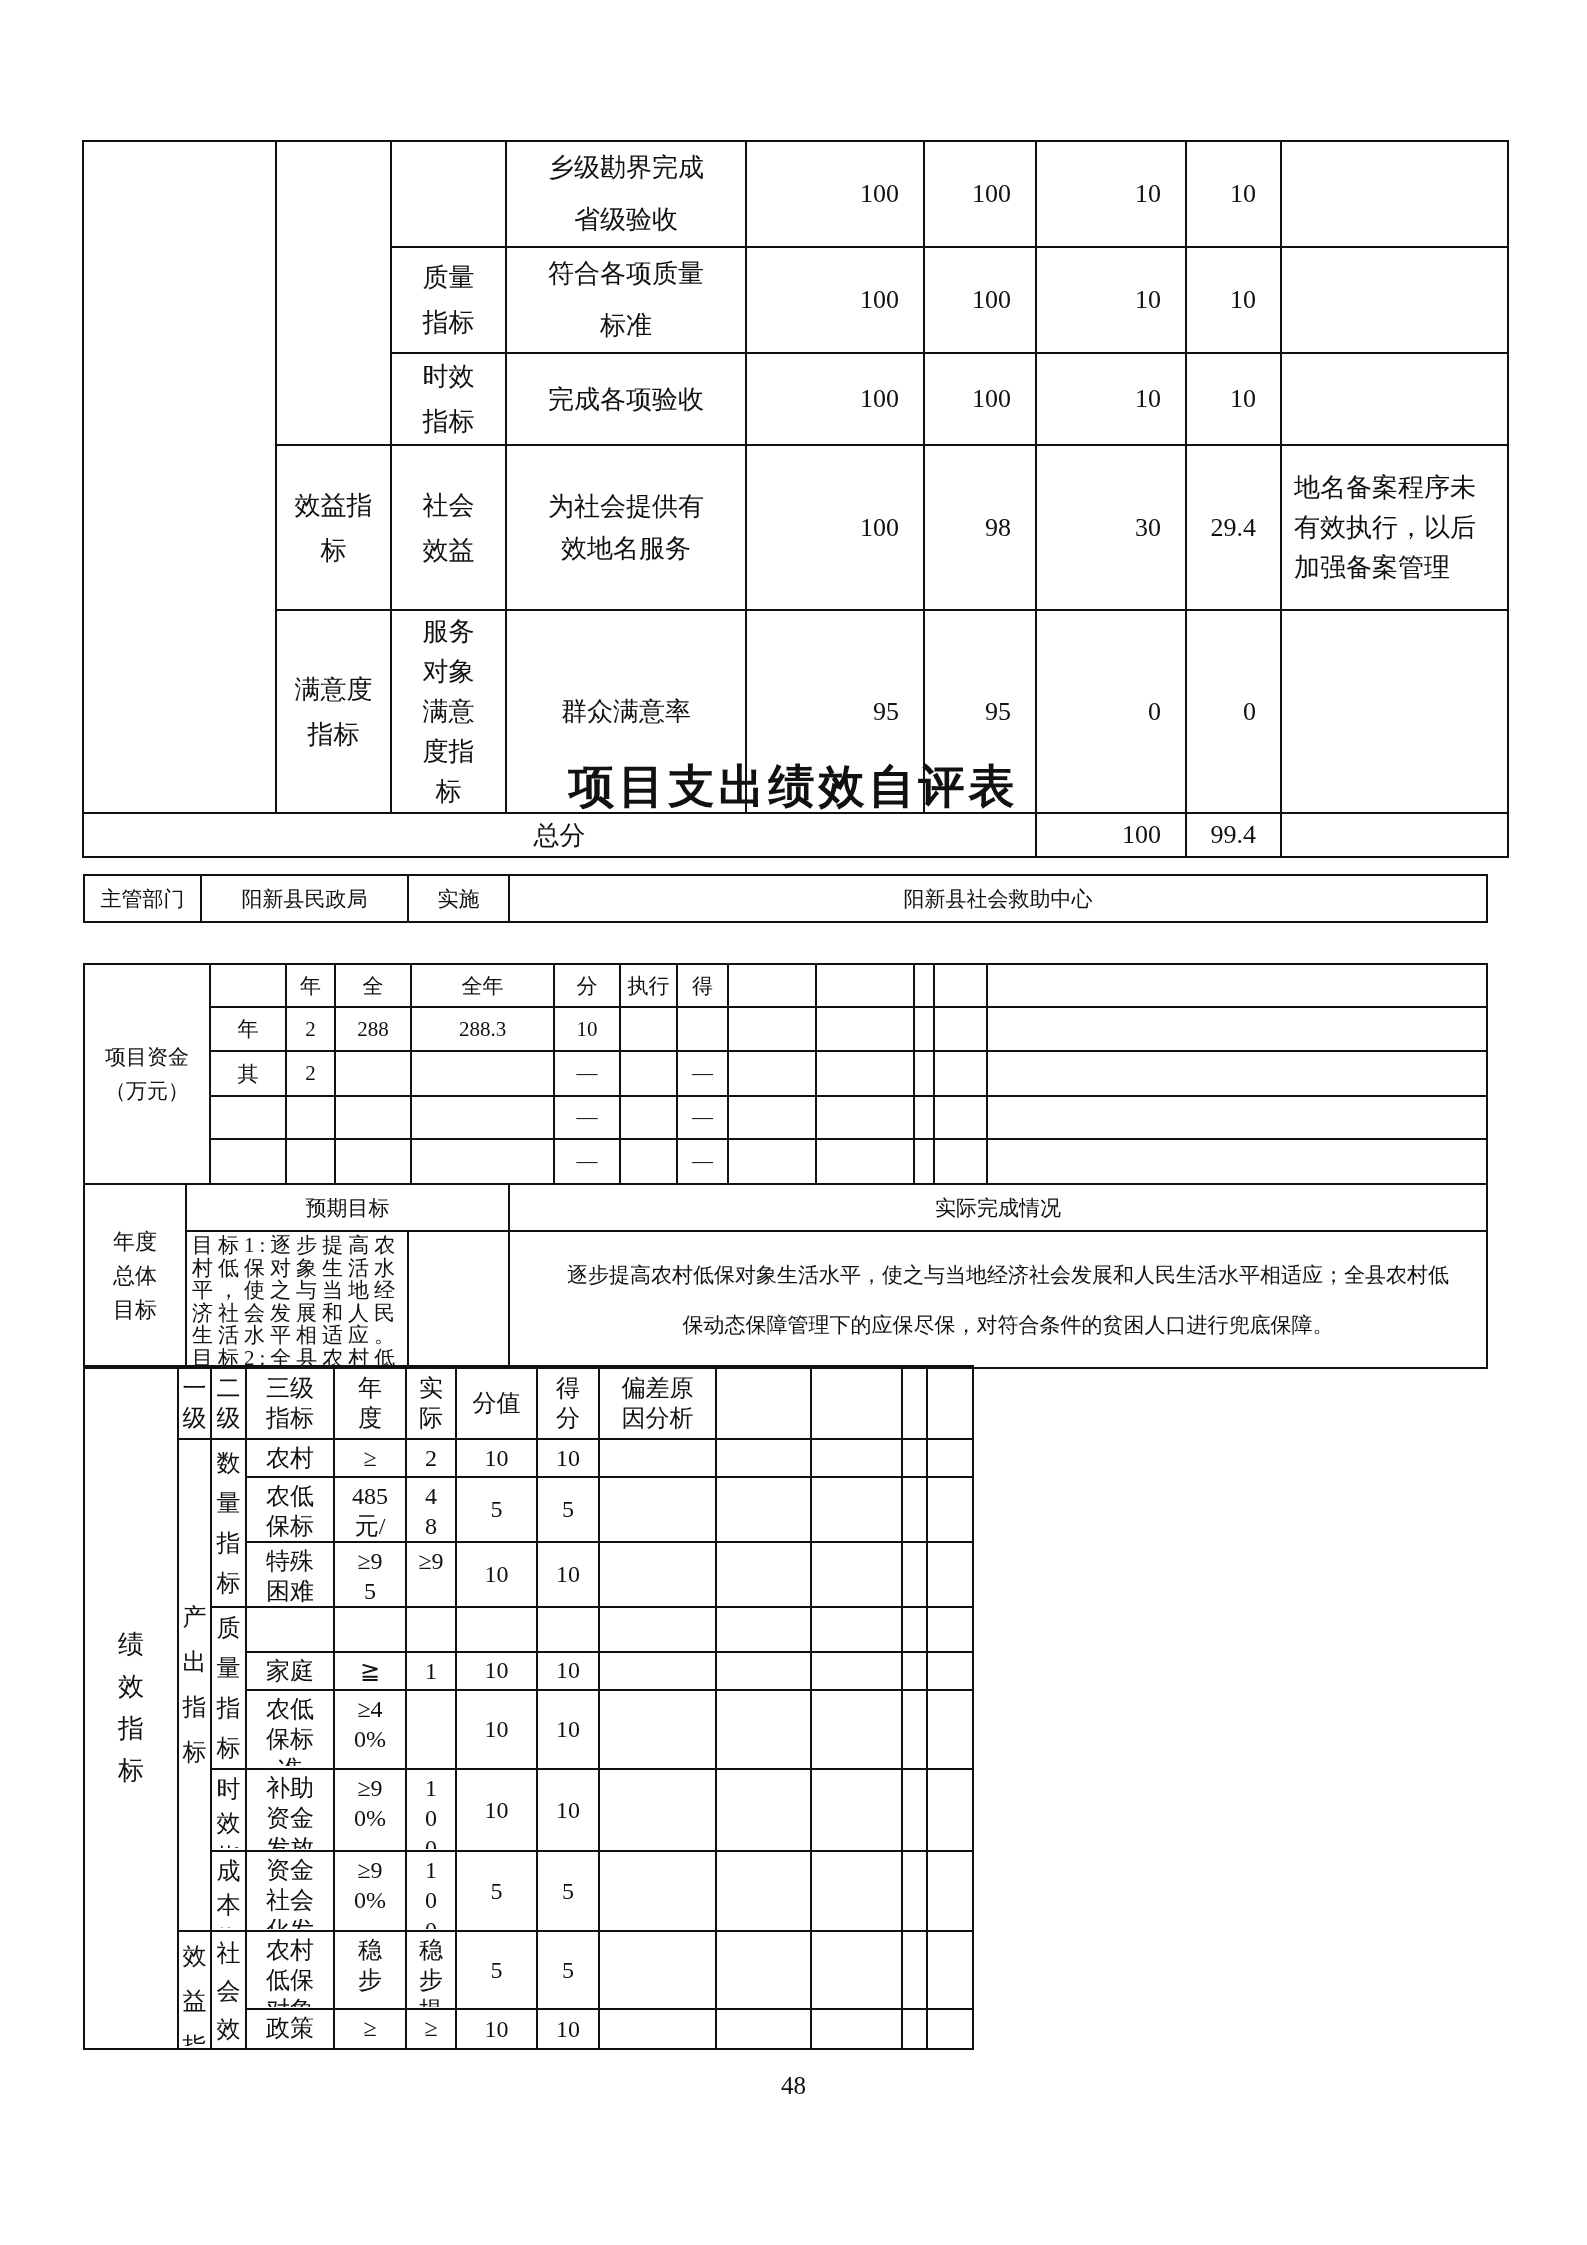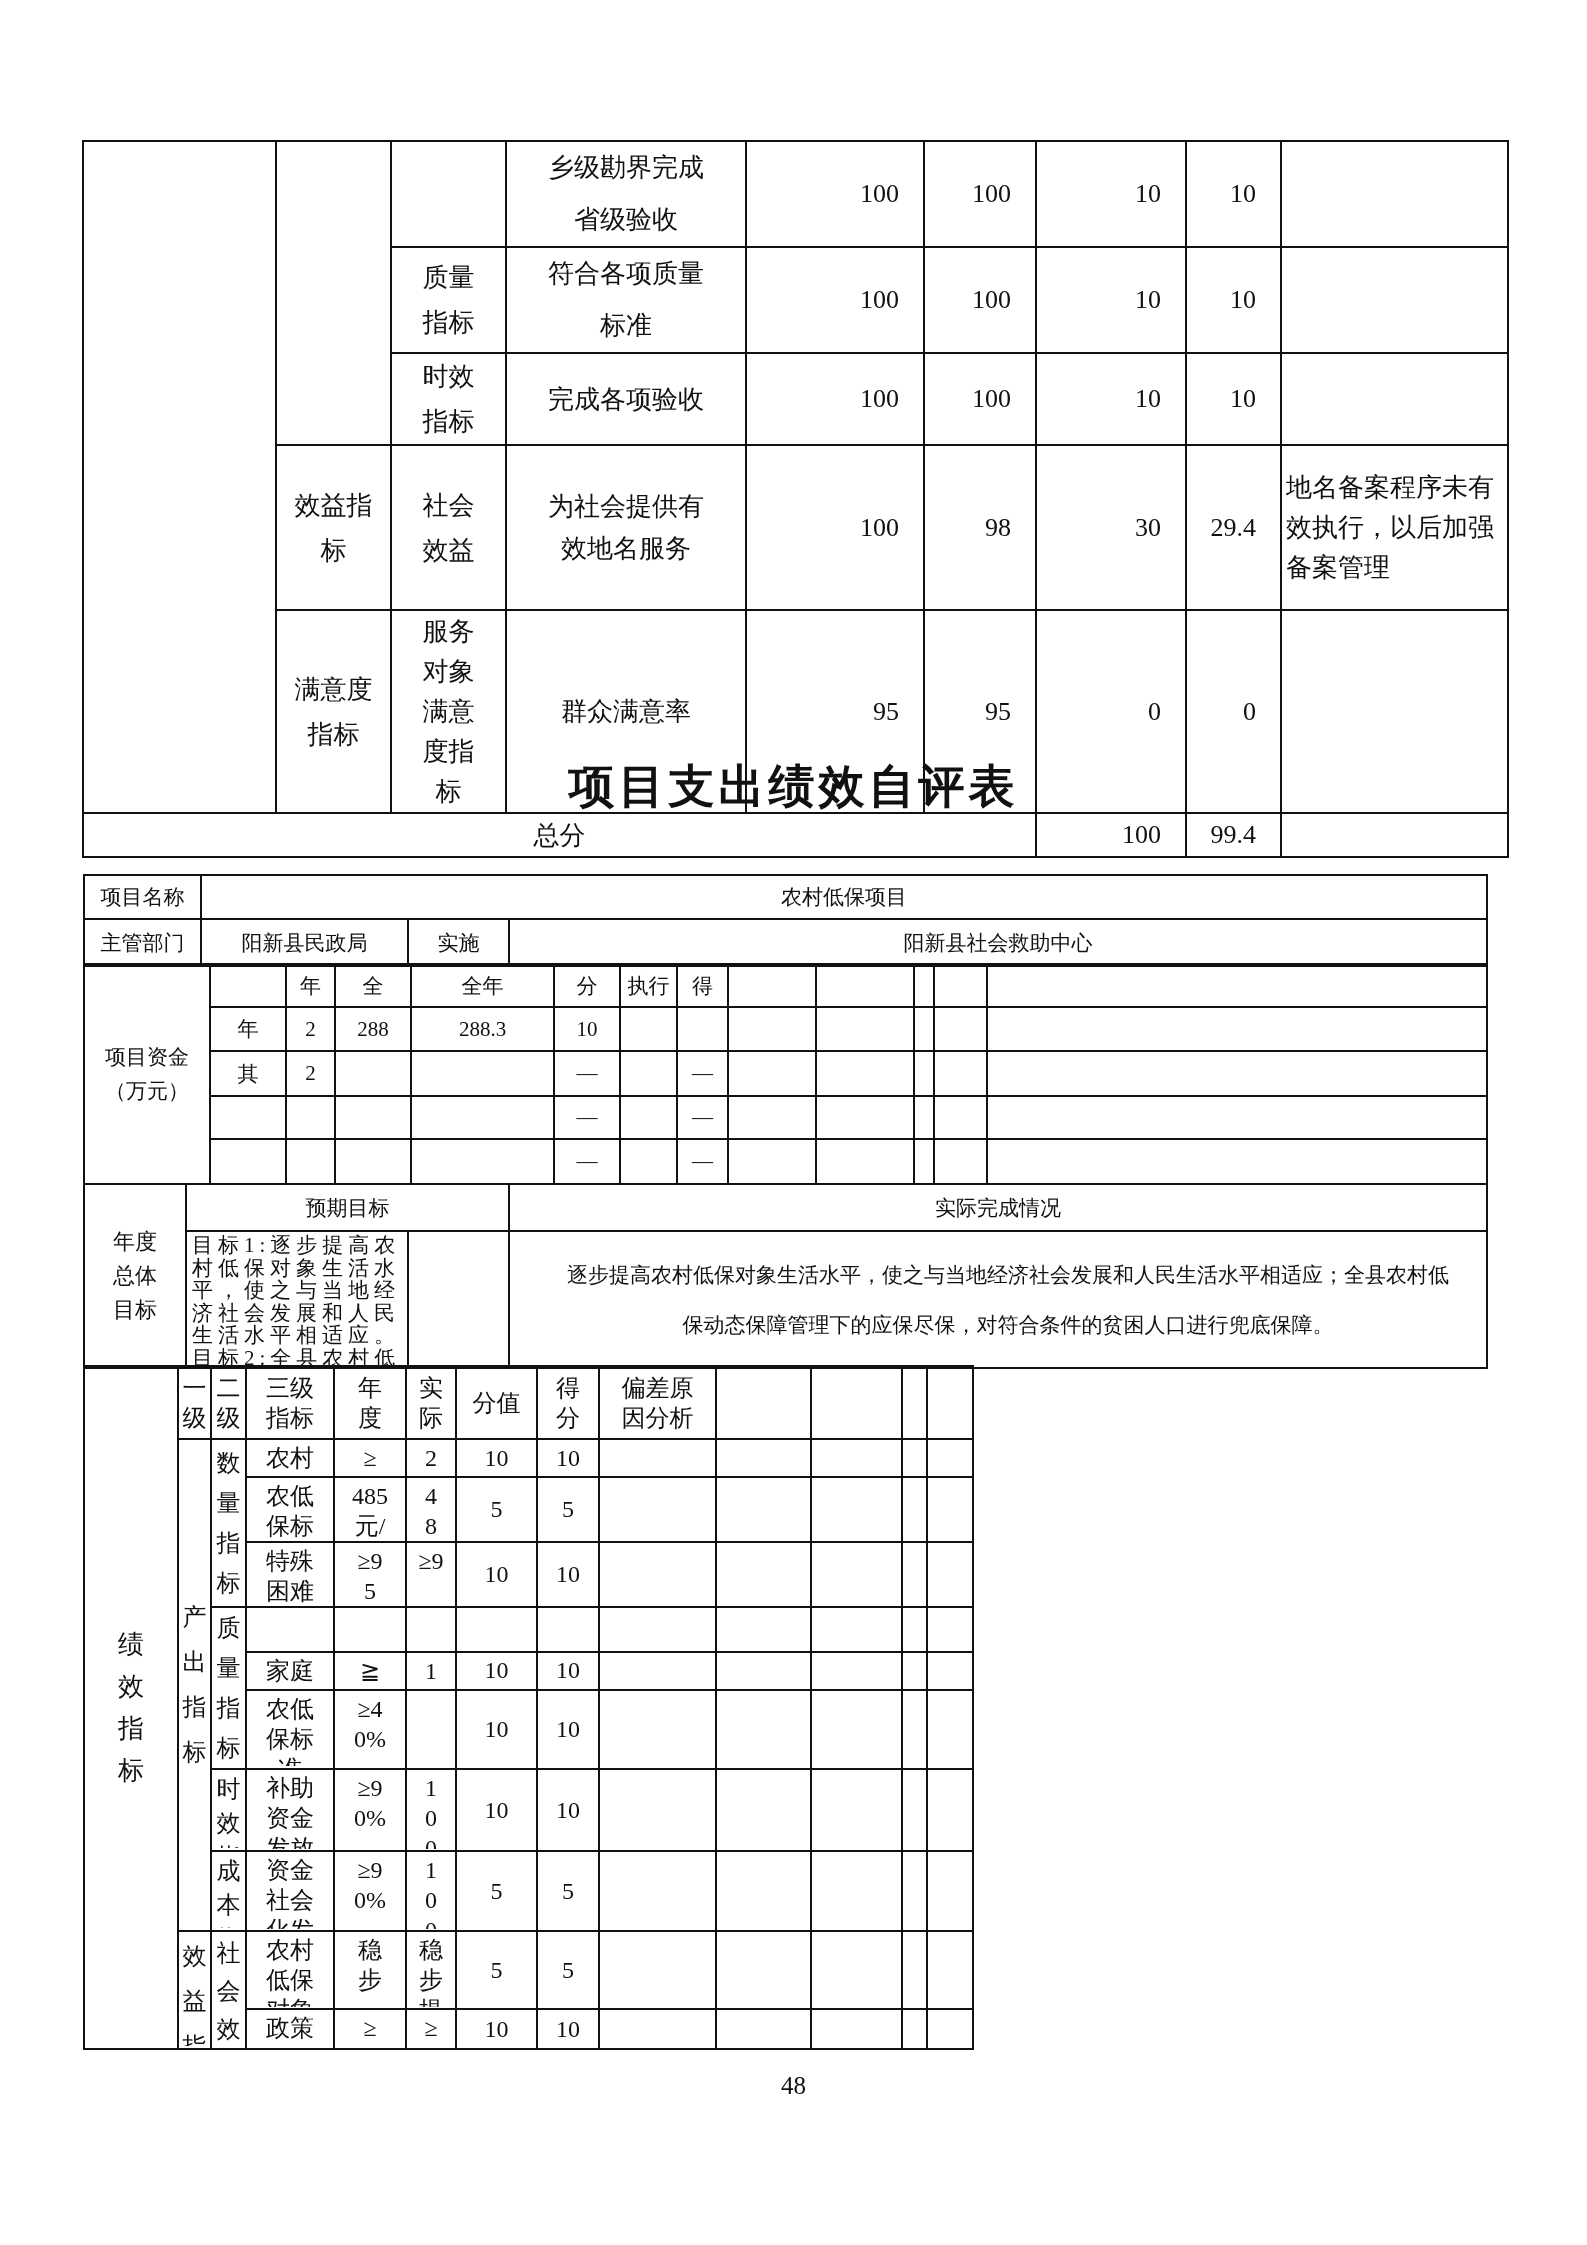--- a/index.html
+++ b/index.html
@@ -11,21 +11,21 @@
   .bx{margin:0 auto;word-break:break-all;}
   .s1{width:1.25em}.s2{width:2.3em}.s21{width:2.15em}.s3{width:3.4em}
   .s45{width:4.6em}.s62{width:6.45em}.sd{width:0.65em}.sy{width:1.35em}.lh30{line-height:30px}.lh34{line-height:34px}
   .lh38{line-height:38px}.lh40{line-height:40px}.lh42{line-height:42px}
   .lh45{line-height:45px}.lh52{line-height:52px}
   .clip{overflow:hidden;margin-left:auto;margin-right:auto;}
   
   #t1{left:82px;top:92px;width:1425px;margin-top:48px;}
   #t1 td{font-size:26px;}
   #t1 .num{text-align:right;padding-right:24px;}
-  #t1 .note{text-align:left;padding:4px 4px;line-height:40px;}
+  #t1 .note{text-align:left;padding:4px 12px;line-height:40px;}
   
   .t2{left:83px;}
   #tA{top:874px;width:1403px;} #tA td{font-size:21px;}
   #tB{top:963px;width:1403px;} #tB td{font-size:21px;}
   #tC{top:1183px;width:1403px;} #tC td{font-size:21px;}
   #tD{top:1365px;width:1403px;} #tD td{font-size:24px;}
   #tD .dat{vertical-align:top;padding-top:3px;}
   .goalcell{text-align:left;vertical-align:top;padding:2px 5px;font-size:22px;
             letter-spacing:5px;line-height:22.5px;word-break:break-all;}
   .goalact{text-align:center;padding:0 30px 0 50px;line-height:50px;word-break:break-all;}
@@ -136,24 +136,20 @@
   <div class="doc-title">项目支出绩效自评表</div>
 
   <table id="tA" class="t2">
     <colgroup>
         <col style="width:117px">
         <col style="width:207px">
         <col style="width:101px">
         <col style="width:978px">
       </colgroup>
     <tbody>
-        <tr style="height:44px">
-      <td>项目名称</td>
-      <td colspan="3">农村低保项目</td>
-    </tr>
     <tr style="height:47px">
       <td>主管部门</td>
       <td>阳新县民政局</td>
       <td>实施</td>
       <td>阳新县社会救助中心</td>
     </tr>
   </tbody>
     </table>
 
   <table id="tB" class="t2">

